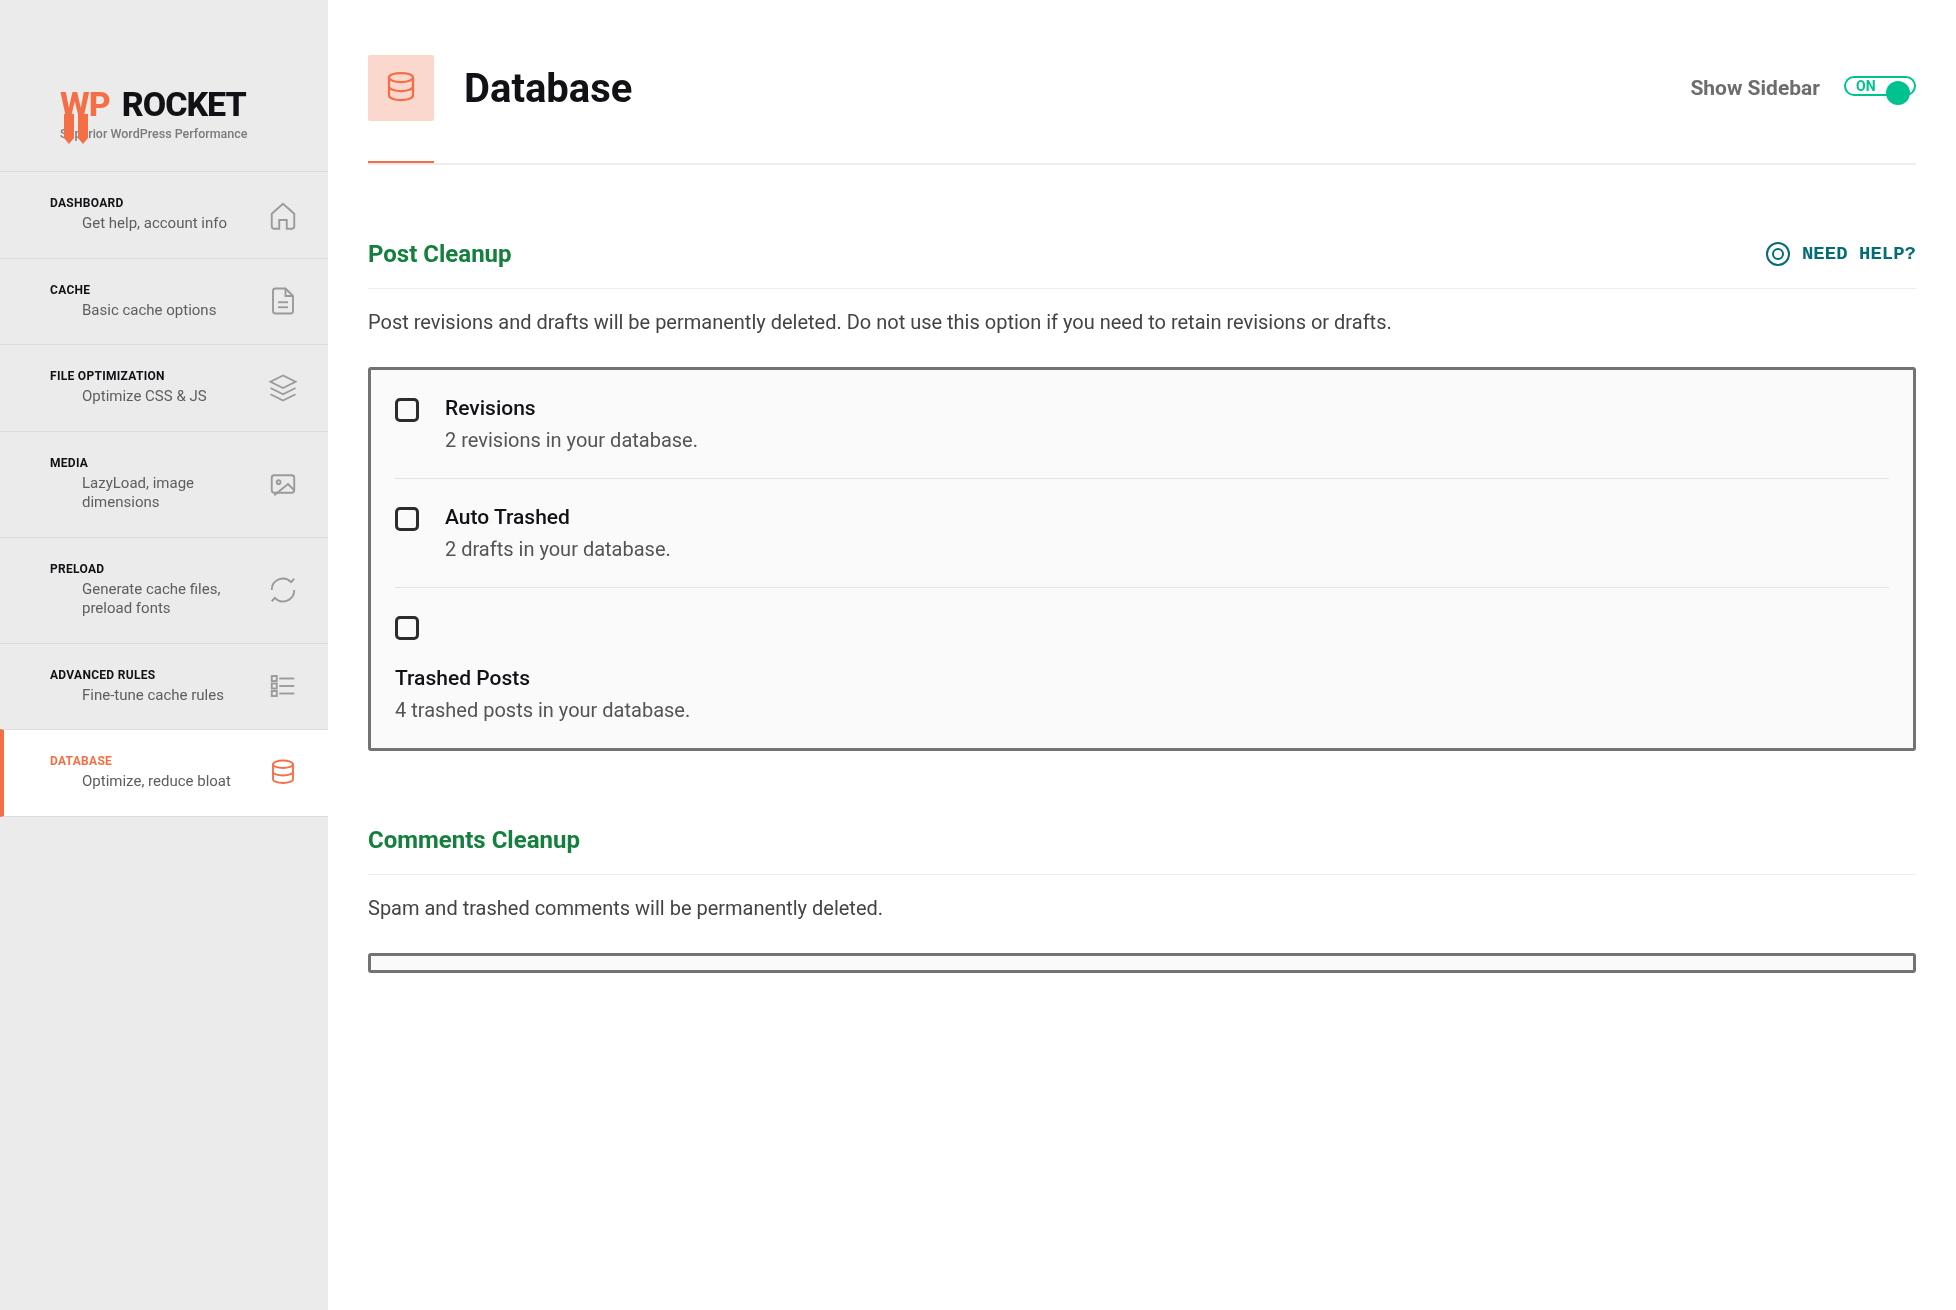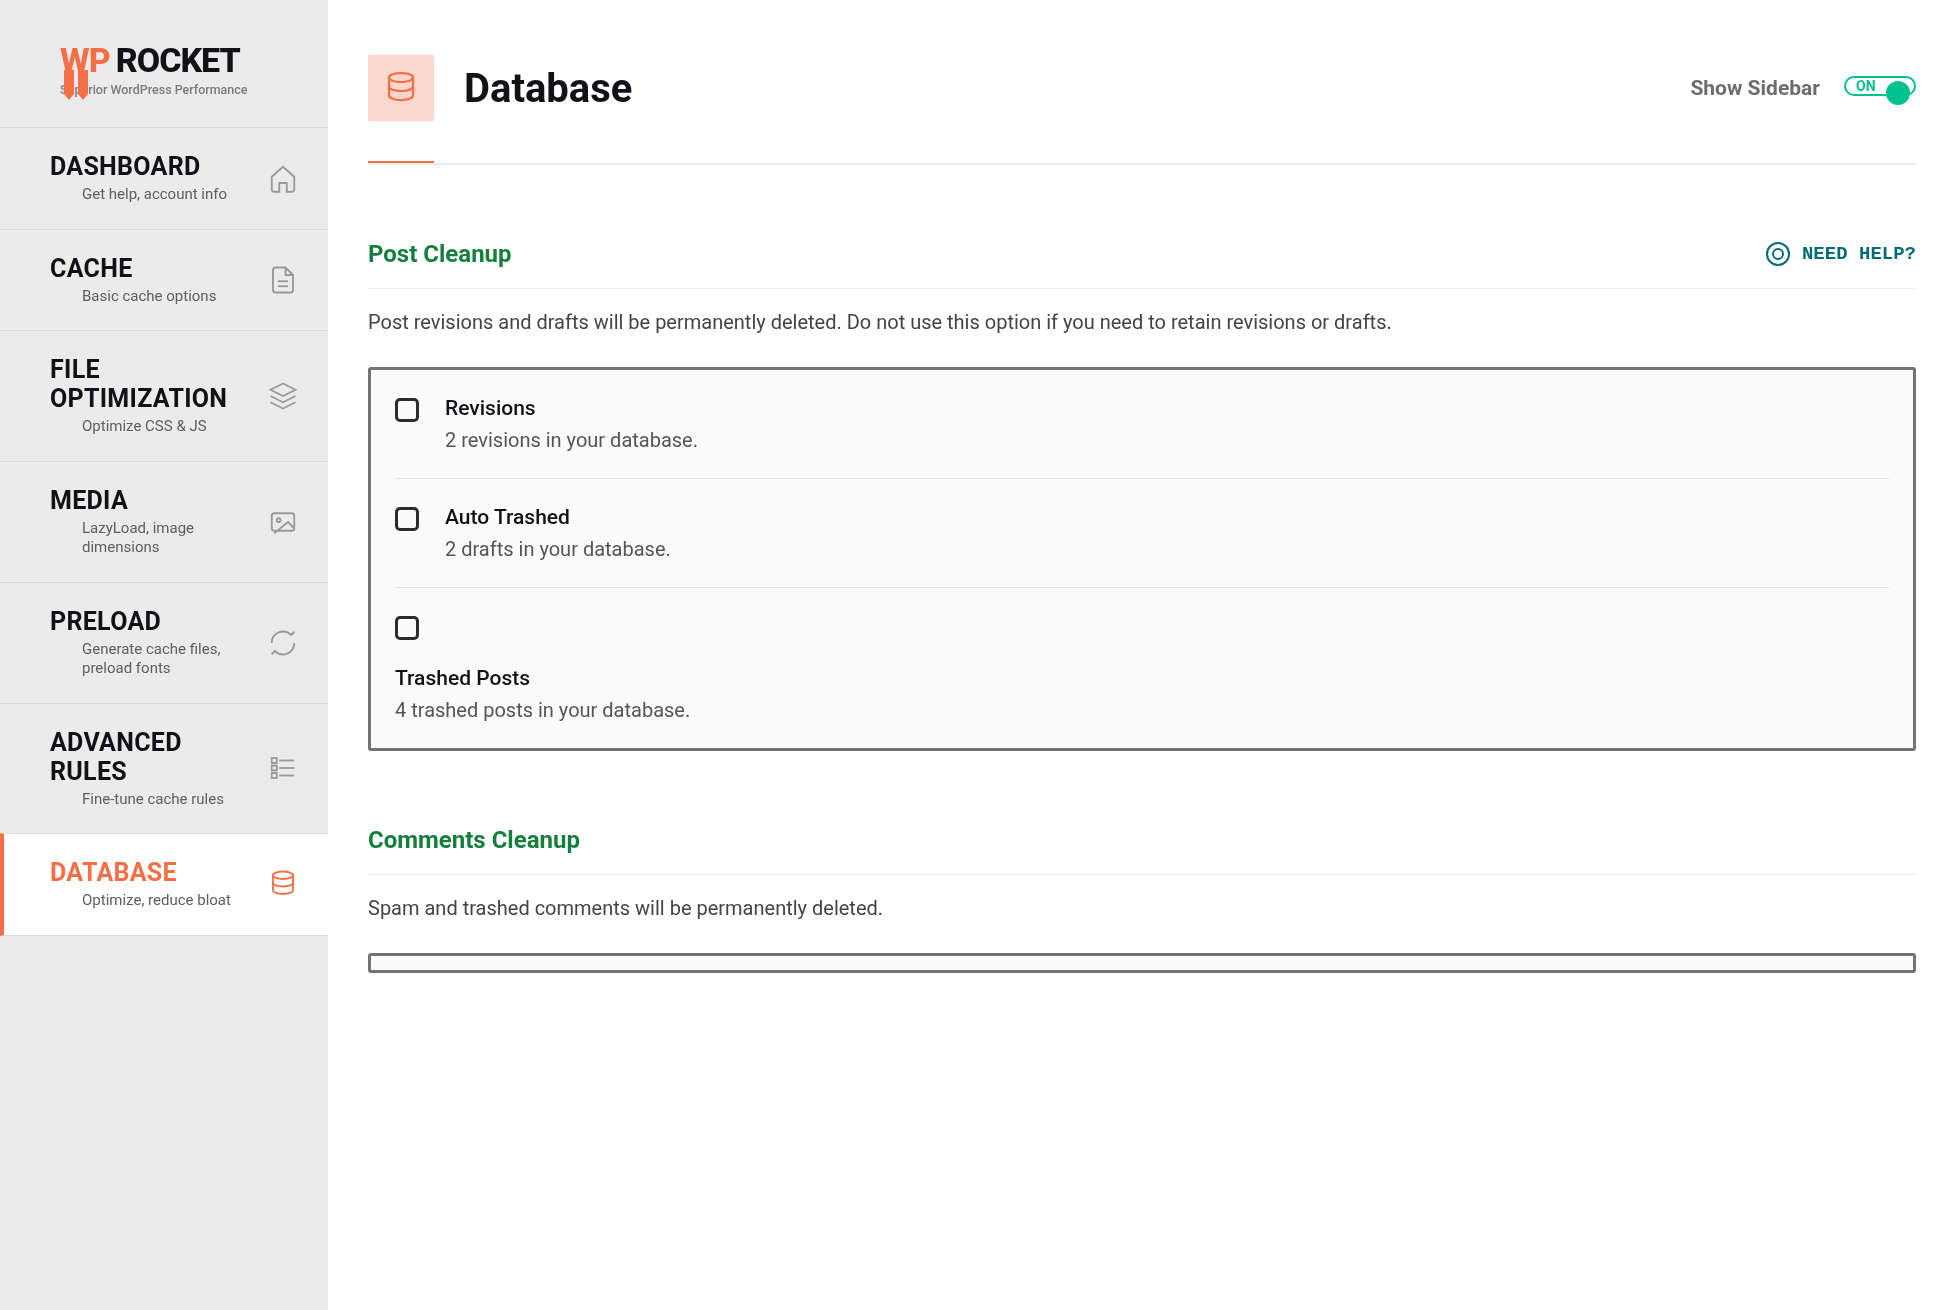--- a/index.html
+++ b/index.html
@@ -70,21 +70,21 @@
       border-top: 1px solid #dcdcdc;
       padding: 24px 30px 24px 50px;
       display: flex;
       justify-content: space-between;
       align-items: center;
       cursor: pointer;
     }
     .nav-item:last-child { border-bottom: 1px solid #dcdcdc; }
     .nav-text { max-width: 190px; }
     .nav-title {
-      font-size: 25px;
+      font-size: 12px;
       font-weight: 700;
       letter-spacing: 0.3px;
       color: #121116;
     }
     .nav-desc {
       font-size: 15px;
       color: #5e5e5e;
       margin-top: 4px;
       line-height: 1.3;
       margin-left: 32px;
@@ -238,21 +238,21 @@
     .option-text { flex: 1; }
     .option-title { font-size: 21px; color: #121116; font-weight: 500; margin-bottom: 8px; }
     .option-desc { font-size: 20px; color: #555; }
   </style>
 </head>
 <body>
 
 <aside class="sidebar">
   <div class="logo">
     <div class="logo-text">
-      <div style="display:flex;gap:6px;">
+      <div style="display:flex;gap:12px;margin-top:44px;">
         <span class="logo-wp">WP</span>
         <span class="logo-rocket">ROCKET</span>
       </div>
       <span class="logo-tag">Superior WordPress Performance</span>
     </div>
   </div>
 
   <div class="nav-item">
     <div class="nav-text">
       <div class="nav-title">DASHBOARD</div>

